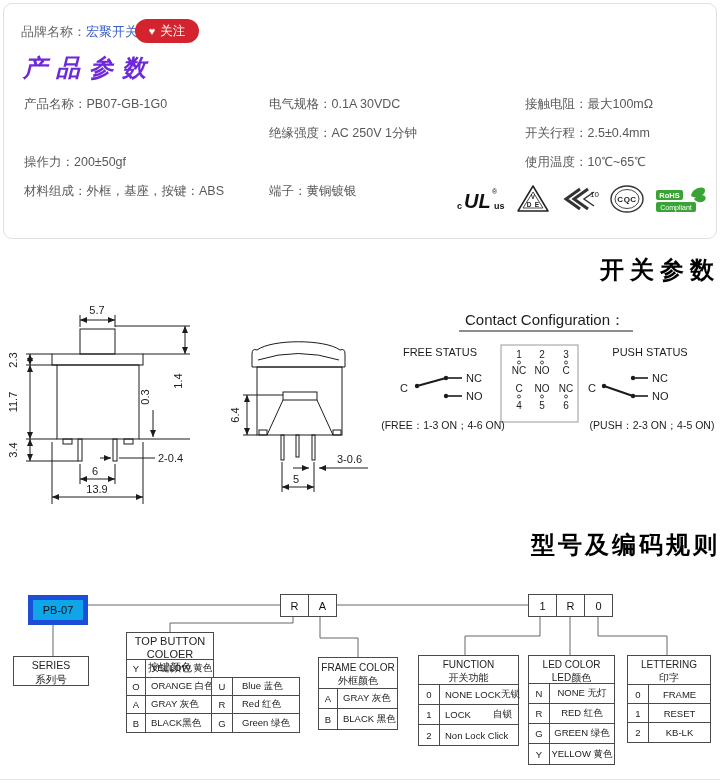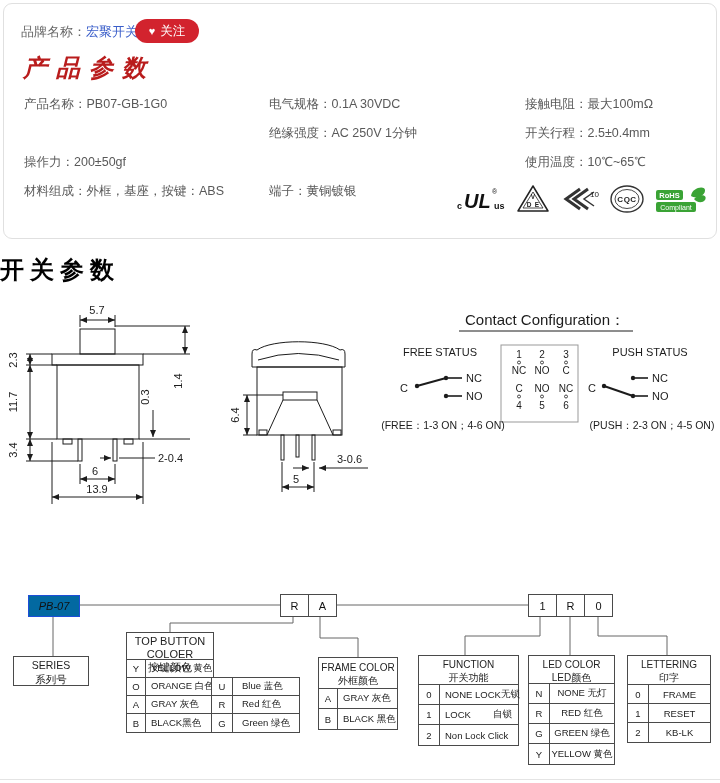--- a/index.html
+++ b/index.html
@@ -4,35 +4,35 @@
 <style>
   html,body{margin:0;padding:0;background:#fff;font-family:"Liberation Sans",sans-serif;}
   .stage{position:relative;width:720px;height:783px;background:#fff;overflow:hidden;}
 
   
   .card{position:absolute;left:3px;top:3px;width:712px;height:234px;border:1px solid #e0e0e0;border-radius:9px;background:#fff;}
   .brandbar{position:absolute;left:17px;top:19px;font-size:13px;color:#666;white-space:nowrap;text-align:center;}
   .brand-link{color:#3a5ec9;text-decoration:none;}
   .follow-btn{position:absolute;left:131px;top:15px;width:64px;height:24px;background:#d2232e;border:none;border-radius:13px;color:#fff;font-size:12.5px;display:flex;align-items:center;justify-content:center;gap:5px;cursor:pointer;font-family:inherit;}
   .heart{font-size:11px;line-height:1;}
-  .prod-title{position:absolute;left:19px;top:48px;font-family:"DejaVu Serif",serif;font-style:italic;font-weight:700;font-size:24px;letter-spacing:9px;color:#b91c1c;}
+  .prod-title{position:absolute;left:19px;top:48px;font-family:"DejaVu Serif",serif;font-style:italic;font-weight:700;font-size:24px;letter-spacing:9px;color:#6d28d9;}
   .param{position:absolute;font-size:12.5px;color:#595959;white-space:nowrap;}
   .certs{position:absolute;left:452px;top:180px;display:flex;align-items:center;gap:8px;}
   .certs svg{display:block;}
 
-  .sec-title{position:absolute;left:0;width:720px;text-align:left;font-weight:800;color:#000;}
+  .sec-title{position:absolute;left:0;width:720px;text-align:right;font-weight:800;color:#000;}
   #title-switch{top:254px;font-size:24px;letter-spacing:6px;}
   #title-coding{top:529px;font-size:24px;letter-spacing:3px;}
 
   .drawings{position:absolute;left:0;top:292px;width:720px;height:230px;}
 
   
   .coding{position:absolute;left:0;top:570px;width:720px;height:213px;}
   .connectors{position:absolute;left:0;top:0;}
-  .cbox{position:absolute;border:1px solid #1d4ed8;background:#0369a1;display:flex;align-items:center;justify-content:center;font-size:11px;color:#111;font-style:italic;}
+  .cbox{position:absolute;border:5px solid #1d4ed8;background:#0ea5e9;display:flex;align-items:center;justify-content:center;font-size:11px;color:#111;}
   .codegroup{position:absolute;display:flex;}
   .codecell{width:27px;height:21px;border:1px solid #4a4a4a;background:#fff;display:flex;align-items:center;justify-content:center;font-size:11px;color:#111;}
   .codecell + .codecell{margin-left:-1px;}
   .ctable{position:absolute;border:1px solid #4a4a4a;background:#fff;color:#222;}
   .thead{border-bottom:1px solid #4a4a4a;text-align:center;font-size:10px;line-height:13px;padding-top:2px;box-sizing:border-box;}
   .trow{display:flex;align-items:stretch;border-bottom:1px solid #4a4a4a;font-size:9.5px;box-sizing:border-box;}
   .trow:last-child{border-bottom:none;}
   .tk{border-right:1px solid #4a4a4a;display:flex;align-items:center;justify-content:center;flex:0 0 auto;}
   .tv{flex:1;display:flex;align-items:center;padding-left:5px;white-space:nowrap;}
   .tv.center{justify-content:center;padding-left:0;}
@@ -232,20 +232,21 @@
         <text x="592" y="100" font-size="11" text-anchor="middle">C</text>
         <text x="652" y="90" font-size="11">NC</text>
         <text x="652" y="108" font-size="11">NO</text>
       </g>
 
       <text x="443" y="137" text-anchor="middle" font-size="10.5">(FREE：1-3 ON；4-6 ON)</text>
       <text x="652" y="137" text-anchor="middle" font-size="10.5">(PUSH：2-3 ON；4-5 ON)</text>
     </g>
   </svg>
 
+  <div class="sec-title" id="title-coding">型号及编码规则</div>
 
   <div class="coding">
     <svg class="connectors" width="720" height="213" viewBox="0 0 720 213">
       <g stroke="#666" fill="none" stroke-width="1">
         <polyline points="78,35 280,35"></polyline>
         <polyline points="334,35 528,35"></polyline>
         <polyline points="53,45 53,86"></polyline>
         <polyline points="293,45 293,53 170,53 170,62"></polyline>
         <polyline points="320,45 320,68 358,68 358,87"></polyline>
         <polyline points="540,45 540,66 465,66 465,85"></polyline>

